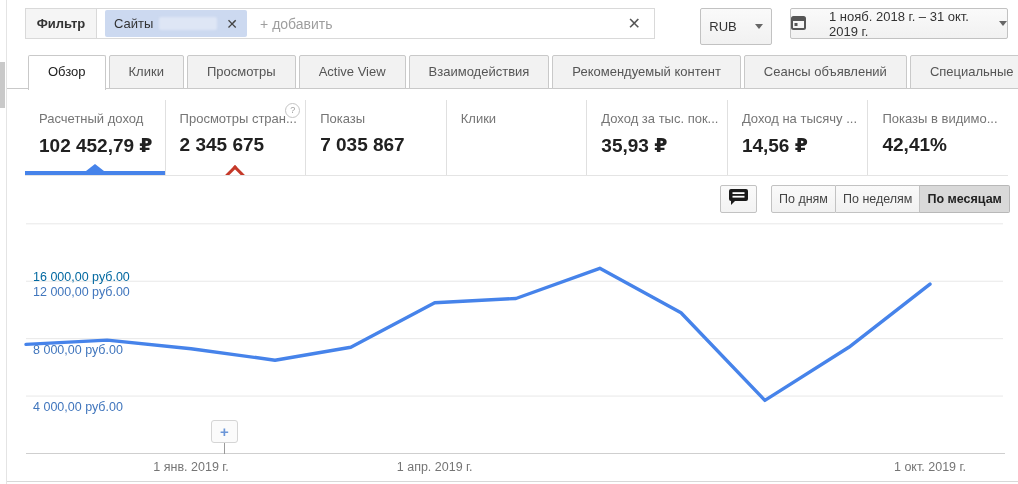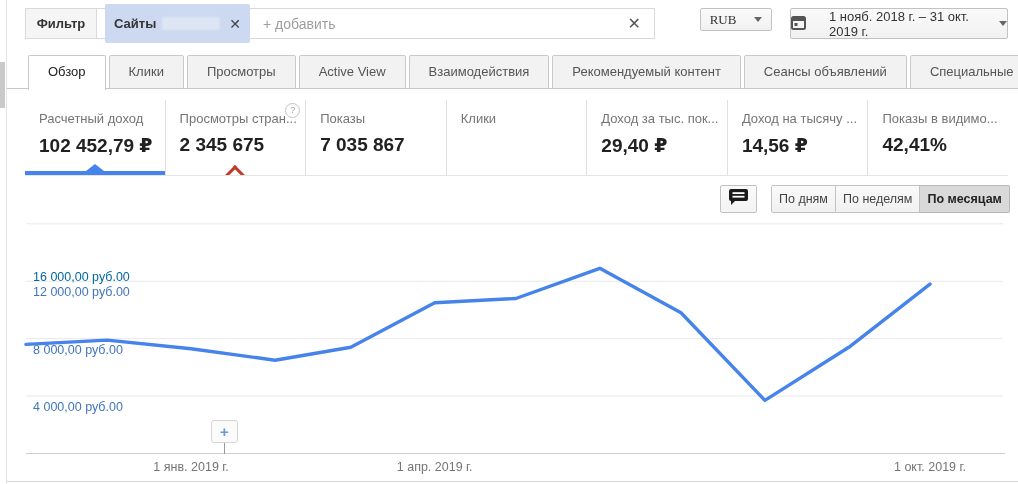--- a/index.html
+++ b/index.html
@@ -7,32 +7,32 @@
          font-family:"Liberation Sans","DejaVu Sans",sans-serif;color:#333;}
   .leftline{position:absolute;left:6px;top:0;bottom:0;width:1px;background:#e4e4e4;}
   .scrollpiece{position:absolute;left:0;top:62px;width:5px;height:46px;background:#c9c9c9;}
   .bottomline{position:absolute;left:7px;right:0;top:481px;height:1px;background:#d8d8d8;}
 
   
   .filter-bar{position:absolute;left:25px;top:8px;width:630px;height:31px;box-sizing:border-box;
               border:1px solid #d9d9d9;background:#fff;display:flex;align-items:center;}
   .filter-label{align-self:stretch;width:70px;background:#f5f5f5;border-right:1px solid #d9d9d9;
                 display:flex;align-items:center;justify-content:center;font-size:13px;font-weight:bold;color:#333;}
-  .chip{margin-left:8px;height:39px;background:#ccd9f0;border-radius:2px;display:flex;align-items:center;
-        padding:0 9px;font-size:13px;color:#333;cursor:pointer;font-weight:bold;}
+  .chip{margin-left:8px;height:27px;background:#ccd9f0;border-radius:2px;display:flex;align-items:center;
+        padding:0 9px;font-size:13px;color:#333;cursor:pointer;}
   .redacted{display:inline-block;width:58px;height:13px;margin-left:6px;background:#dee6f5;border-radius:2px;filter:blur(1px);}
   .chip-x{margin-left:9px;color:#444;font-size:14px;line-height:1;cursor:pointer;}
   .add-ph{margin-left:13px;flex:1;color:#9e9e9e;font-size:14px;cursor:text;}
   .clear-x{margin-right:13px;color:#555;font-size:16px;line-height:1;cursor:pointer;}
 
   
   .btn{position:absolute;box-sizing:border-box;border:1px solid #c2c2c2;border-radius:2px;
        background:linear-gradient(#fafafa,#f1f1f1);display:flex;align-items:center;justify-content:center;
        font-size:13px;color:#333;cursor:pointer;}
-  #currency{left:700px;top:8px;width:72px;height:23px;gap:18px;font-family:Liberation Serif, serif;}
+  #currency{left:700px;top:8px;width:72px;height:37px;gap:18px;}
   #datepicker{left:790px;top:8px;width:218px;height:31px;gap:23px;}
   .caret{width:0;height:0;border-left:4px solid transparent;border-right:4px solid transparent;border-top:5px solid #666;}
   .cal{display:inline-block;}
 
   
   .tab-line{position:absolute;left:7px;right:0;top:88px;height:1px;background:#c9c9c9;z-index:1;}
   .tab-bar{position:absolute;left:28px;top:55px;display:flex;gap:3px;z-index:2;}
   .tab{box-sizing:border-box;height:34px;line-height:32px;padding:0 19px;font-size:13px;color:#555;
        background:#f2f2f2;border:1px solid #c9c9c9;border-radius:2px 2px 0 0;cursor:pointer;white-space:nowrap;}
   .tab.active{background:#fff;color:#212121;height:35px;border-bottom:none;}
@@ -136,21 +136,21 @@
       </div>
       <div class="card">
         <div class="lbl">Показы</div>
         <div class="val">7 035 867</div>
       </div>
       <div class="card">
         <div class="lbl">Клики</div>
       </div>
       <div class="card">
         <div class="lbl">Доход за тыс. пок...</div>
-        <div class="val">29,40 ₽</div>
+        <div class="val">35,93 ₽</div>
       </div>
       <div class="card">
         <div class="lbl">Доход на тысячу ...</div>
         <div class="val">14,56 ₽</div>
       </div>
       <div class="card">
         <div class="lbl">Показы в видимо...</div>
         <div class="val">42,41%</div>
       </div>
     </div>

